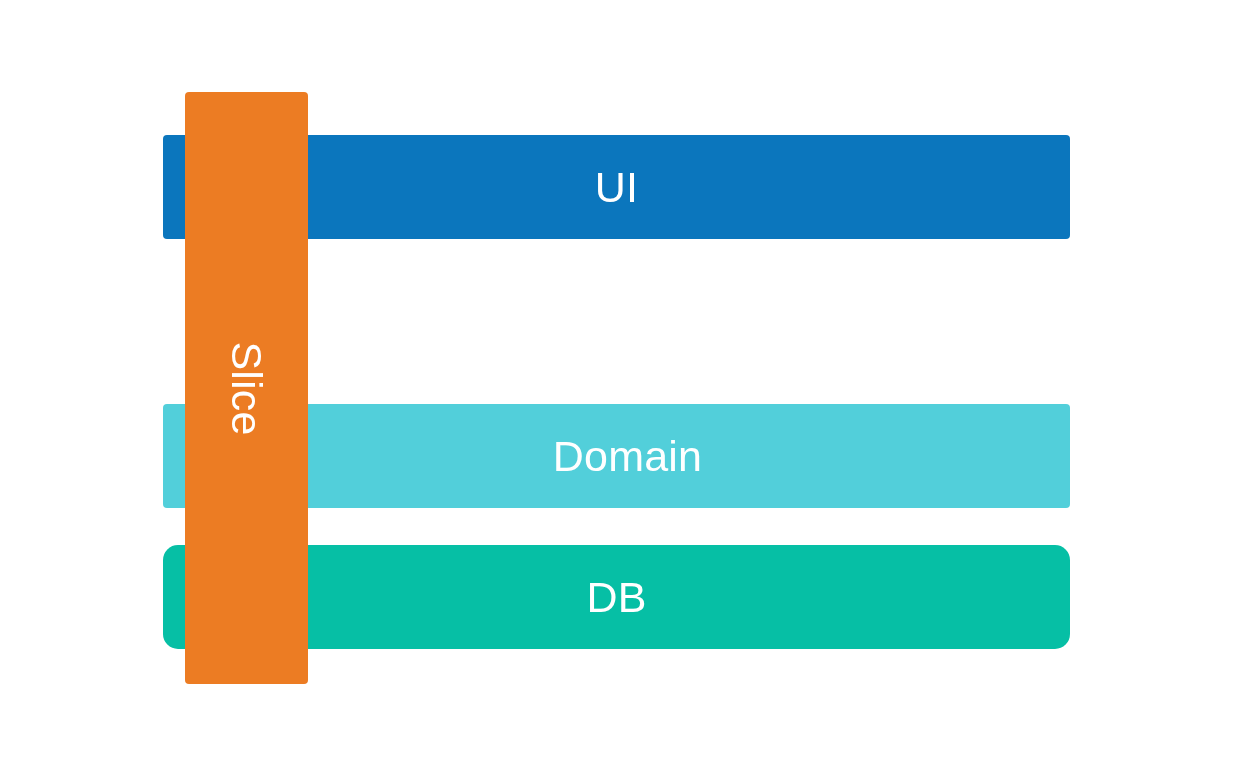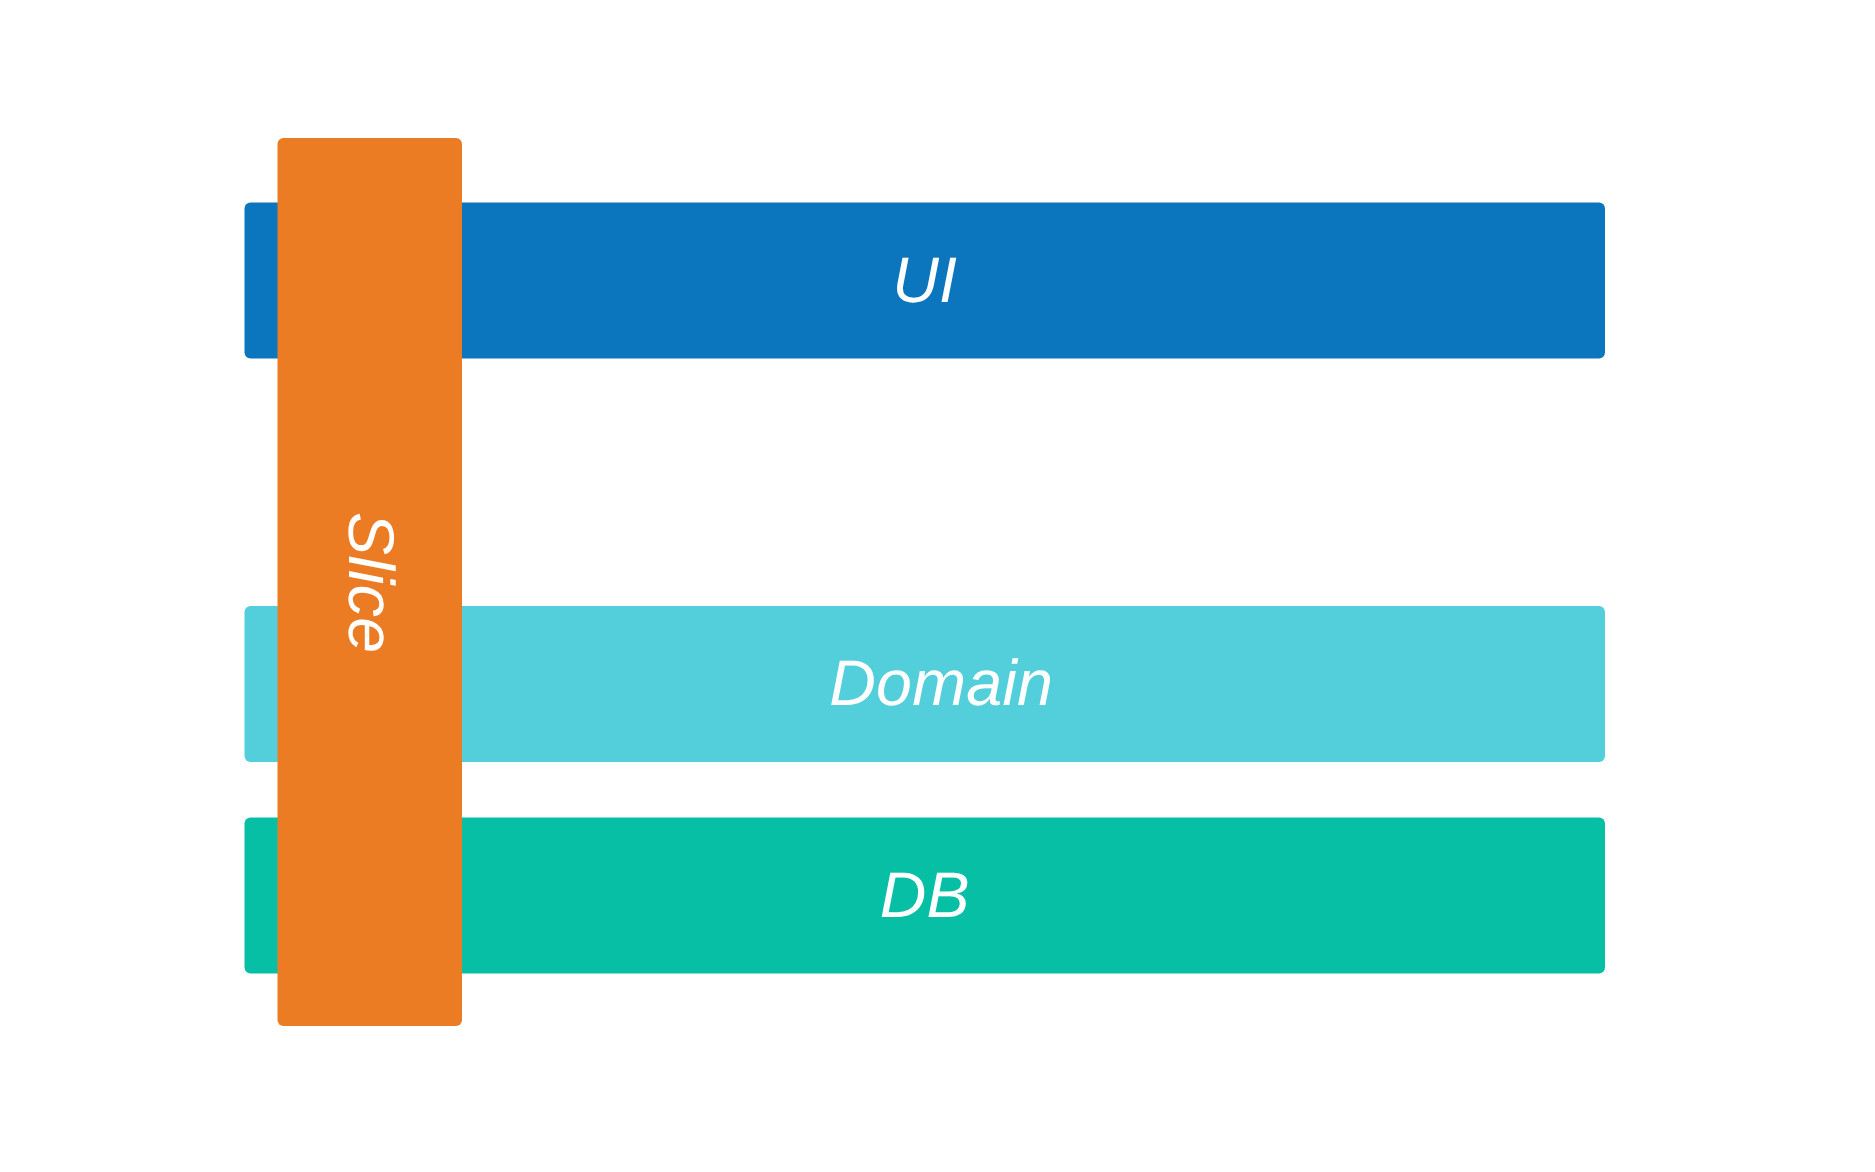--- a/index.html
+++ b/index.html
@@ -11,21 +11,20 @@
   body {
     font-family: "Liberation Sans", sans-serif;
     -webkit-font-smoothing: antialiased;
   }
   #canvas {
     position: relative;
     width: 1250px;
     height: 781px;
     background: #ffffff;
     overflow: hidden;
-    font-style: italic;
   }
   .layer-stack {
     position: absolute;
     left: 0;
     top: 0;
     width: 1250px;
     height: 781px;
   }
   .layer-bar {
     position: absolute;
@@ -43,21 +42,21 @@
     font-size: 43px;
     font-weight: 400;
     line-height: 1;
     letter-spacing: 0.2px;
     user-select: none;
     white-space: nowrap;
   }
   #layer-ui        { top: 135px; background: #0B76BD; }
   #layer-application { top: 270px; background: #79C4F2; }
   #layer-domain    { top: 404px; background: #52CFDA; padding-left: 22px; }
-  #layer-db        { top: 545px; background: #06BFA5; }
+  #layer-db        { top: 545px; background: #06BFA5; border-radius: 15px; }
 
   .slice-bar {
     position: absolute;
     left: 185px;
     top: 92px;
     width: 123px;
     height: 592px;
     background: #EC7C23;
     border-radius: 4px;
     display: flex;

